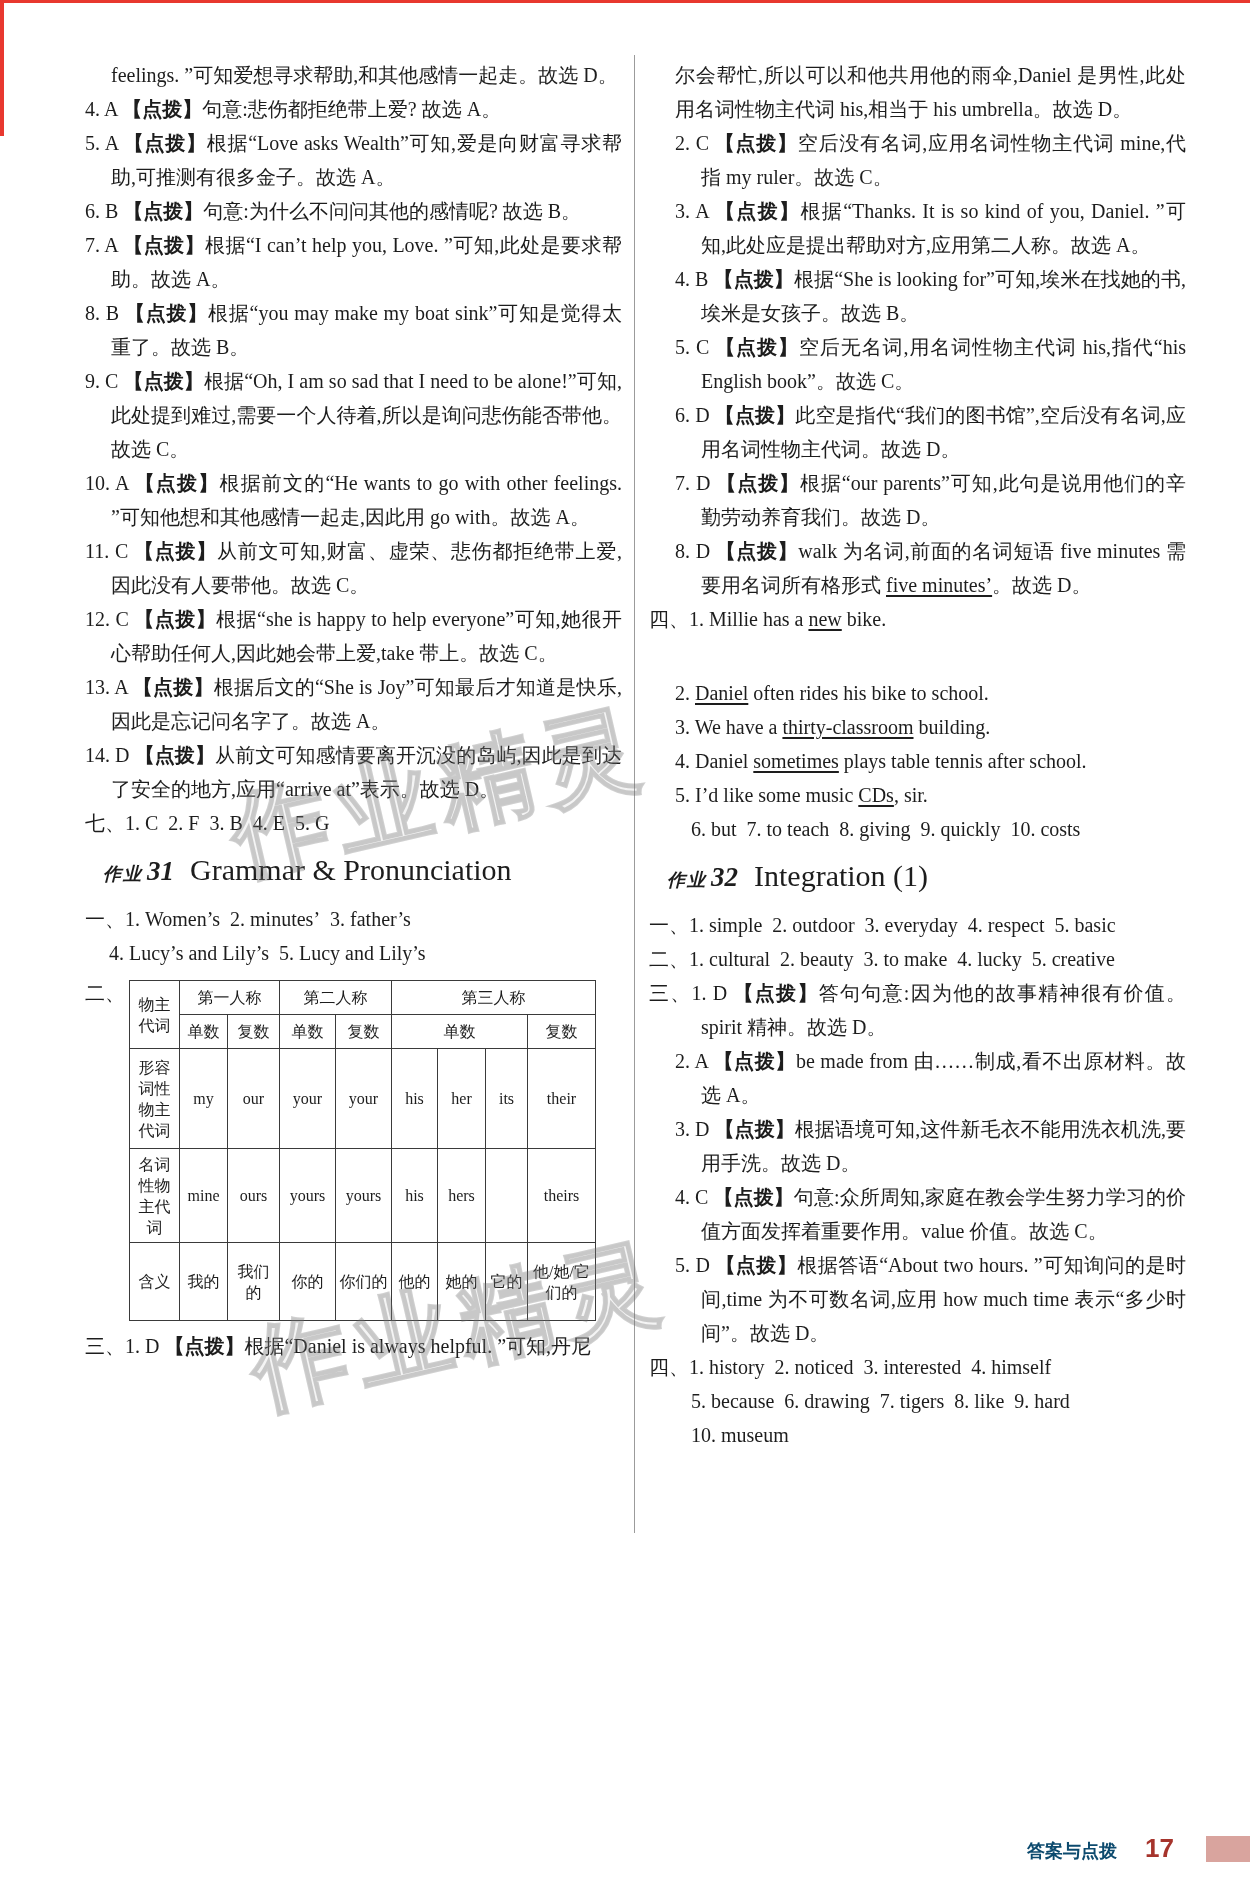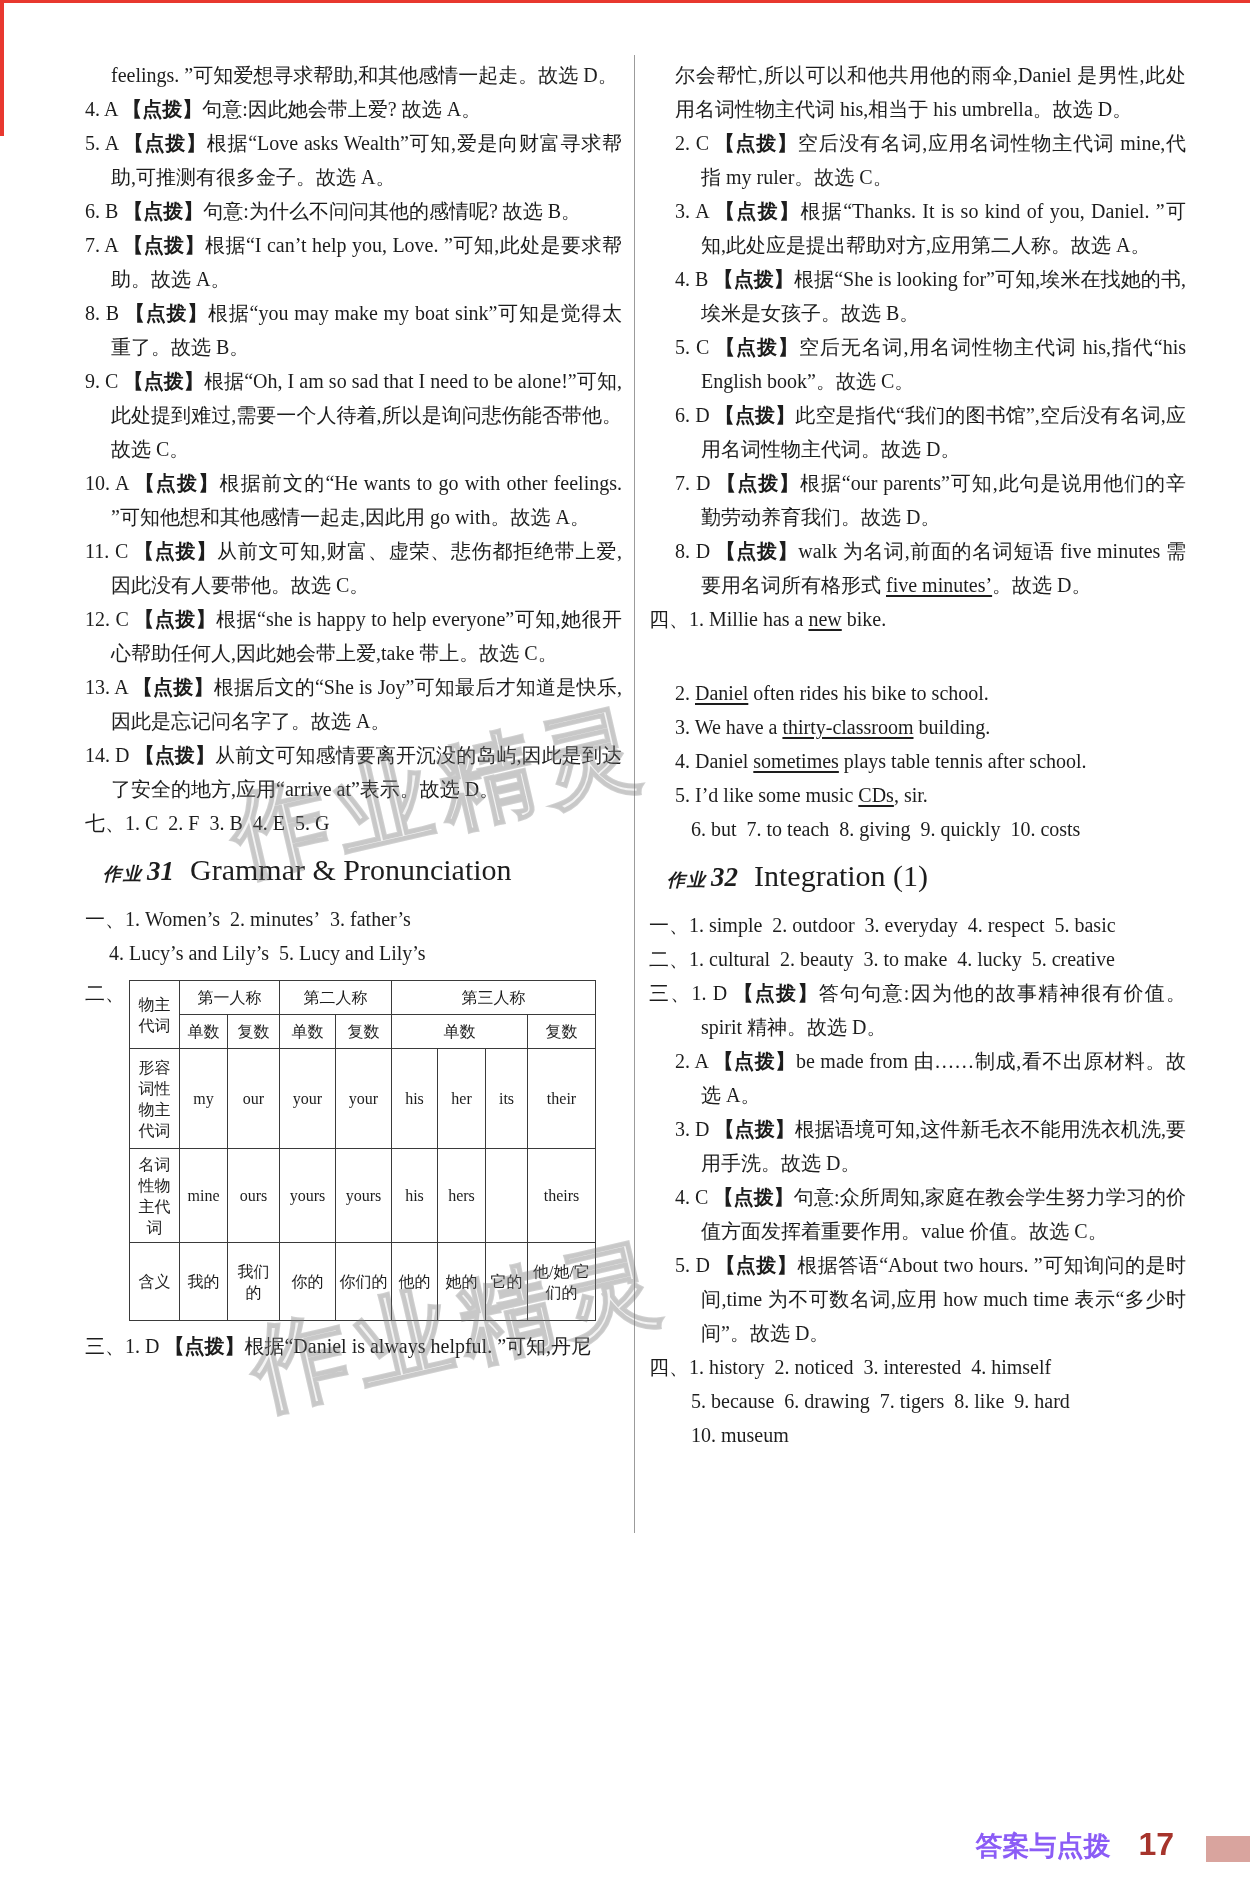--- a/index.html
+++ b/index.html
@@ -36,38 +36,38 @@
     font-family:"Liberation Sans","DejaVu Sans",sans-serif; font-weight:700;
     font-size:96px; letter-spacing:10px;
     color:rgba(150,150,150,0.10);
     -webkit-text-stroke:2px rgba(110,110,110,0.32);
     transform:rotate(-13deg);
   }
   .wm1 { left:228px; top:728px; }
   .wm2 { left:248px; top:1262px; }
 
   .footer { position:absolute; right:76px; bottom:38px; display:flex; align-items:baseline; gap:28px; z-index:3; }
-  .footer-label { font-weight:bold; font-size:27px; font-family:"Liberation Sans","DejaVu Sans",sans-serif; color:#8b5cf6;margin-top:8px; }
-  .page-number { font-weight:bold; font-size:32px; color:var(--pagenum,#a6342c); font-family:"Liberation Sans","DejaVu Sans",sans-serif; }
+  .footer-label { font-weight:bold; font-size:18px; font-family:"Liberation Sans","DejaVu Sans",sans-serif; color:#0c4a6e;margin-top:8px; }
+  .page-number { font-weight:bold; font-size:26px; color:var(--pagenum,#a6342c); font-family:"Liberation Sans","DejaVu Sans",sans-serif; }
   .edge-tab { position:absolute; right:0; bottom:40px; width:44px; height:26px; background:#d9a49e; }
 </style>
 </head>
 <body>
 
 <div class="page">
   <div class="top-rule"></div>
   <div class="left-rule"></div>
   <div class="divider"></div>
 
   <div class="wm wm1">作业精灵</div>
   <div class="wm wm2">作业精灵</div>
 
   <div class="col col-left">
       <div class="para" style="padding-left: 26px; text-indent: 0px;"><span>feelings. ”可知爱想寻求帮助,和其他感情一起走。故选 D。</span></div>
-      <div class="para" style="padding-left: 26px; text-indent: -26px;"><span>4. A </span><span class="b">【点拨】</span><span>句意:因此她会带上爱? 故选 A。</span></div>
+      <div class="para" style="padding-left: 26px; text-indent: -26px;"><span>4. A </span><span class="b">【点拨】</span><span>句意:悲伤都拒绝带上爱? 故选 A。</span></div>
       <div class="para" style="padding-left: 26px; text-indent: -26px;"><span>5. A </span><span class="b">【点拨】</span><span>根据“Love asks Wealth”可知,爱是向财富寻求帮助,可推测有很多金子。故选 A。</span></div>
       <div class="para" style="padding-left: 26px; text-indent: -26px;"><span>6. B </span><span class="b">【点拨】</span><span>句意:为什么不问问其他的感情呢? 故选 B。</span></div>
       <div class="para" style="padding-left: 26px; text-indent: -26px;"><span>7. A </span><span class="b">【点拨】</span><span>根据“I can’t help you, Love. ”可知,此处是要求帮助。故选 A。</span></div>
       <div class="para" style="padding-left: 26px; text-indent: -26px;"><span>8. B </span><span class="b">【点拨】</span><span>根据“you may make my boat sink”可知是觉得太重了。故选 B。</span></div>
       <div class="para" style="padding-left: 26px; text-indent: -26px;"><span>9. C </span><span class="b">【点拨】</span><span>根据“Oh, I am so sad that I need to be alone!”可知,此处提到难过,需要一个人待着,所以是询问悲伤能否带他。故选 C。</span></div>
       <div class="para" style="padding-left: 26px; text-indent: -26px;"><span>10. A </span><span class="b">【点拨】</span><span>根据前文的“He wants to go with other feelings. ”可知他想和其他感情一起走,因此用 go with。故选 A。</span></div>
       <div class="para" style="padding-left: 26px; text-indent: -26px;"><span>11. C </span><span class="b">【点拨】</span><span>从前文可知,财富、虚荣、悲伤都拒绝带上爱,因此没有人要带他。故选 C。</span></div>
       <div class="para" style="padding-left: 26px; text-indent: -26px;"><span>12. C </span><span class="b">【点拨】</span><span>根据“she is happy to help everyone”可知,她很开心帮助任何人,因此她会带上爱,take 带上。故选 C。</span></div>
       <div class="para" style="padding-left: 26px; text-indent: -26px;"><span>13. A </span><span class="b">【点拨】</span><span>根据后文的“She is Joy”可知最后才知道是快乐,因此是忘记问名字了。故选 A。</span></div>
       <div class="para" style="padding-left: 26px; text-indent: -26px;"><span>14. D </span><span class="b">【点拨】</span><span>从前文可知感情要离开沉没的岛屿,因此是到达了安全的地方,应用“arrive at”表示。故选 D。</span></div>

